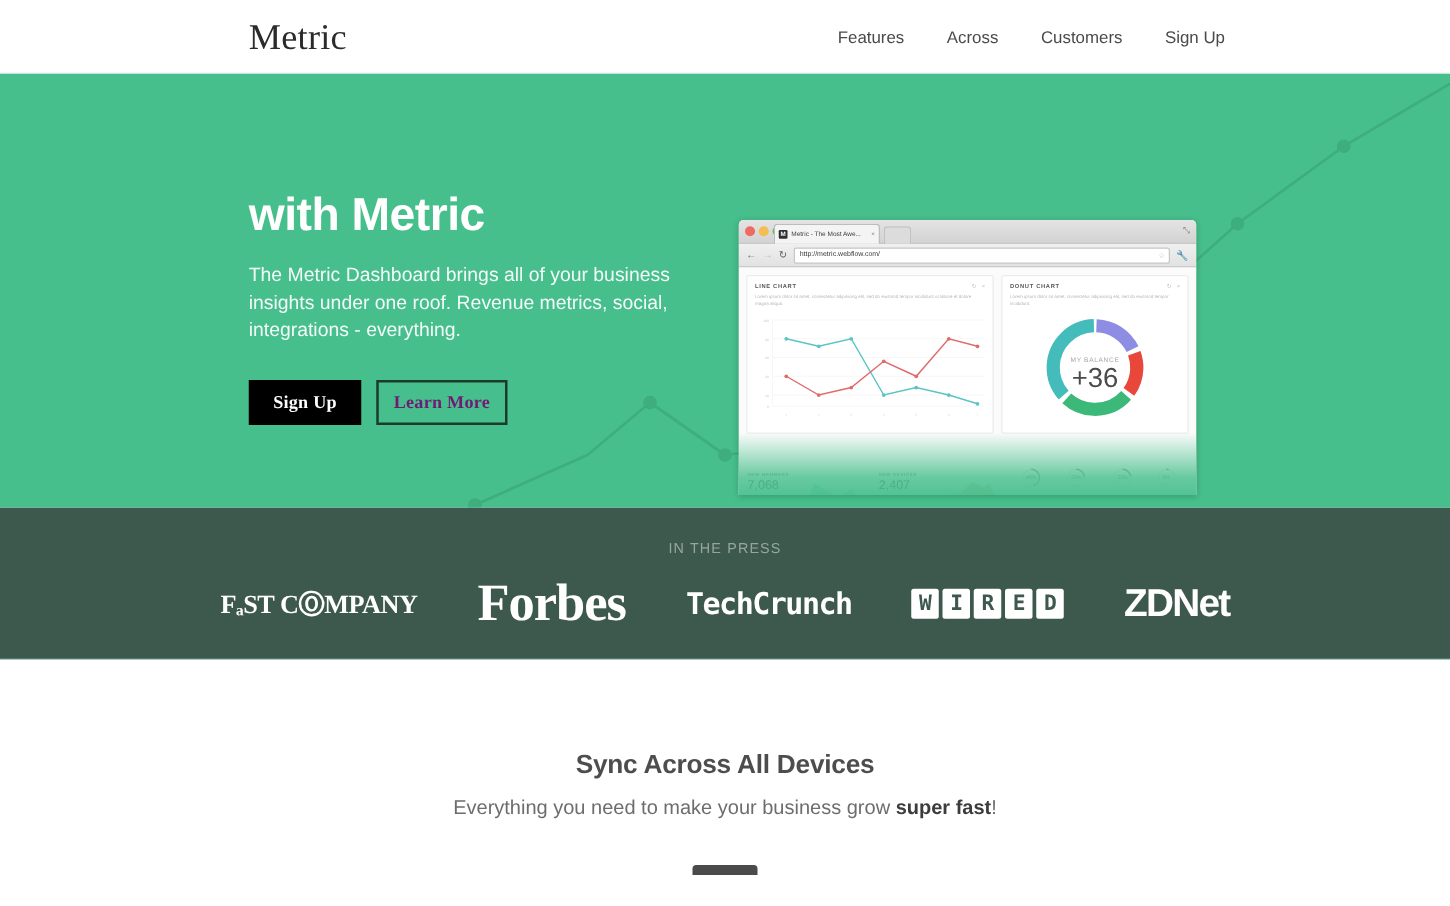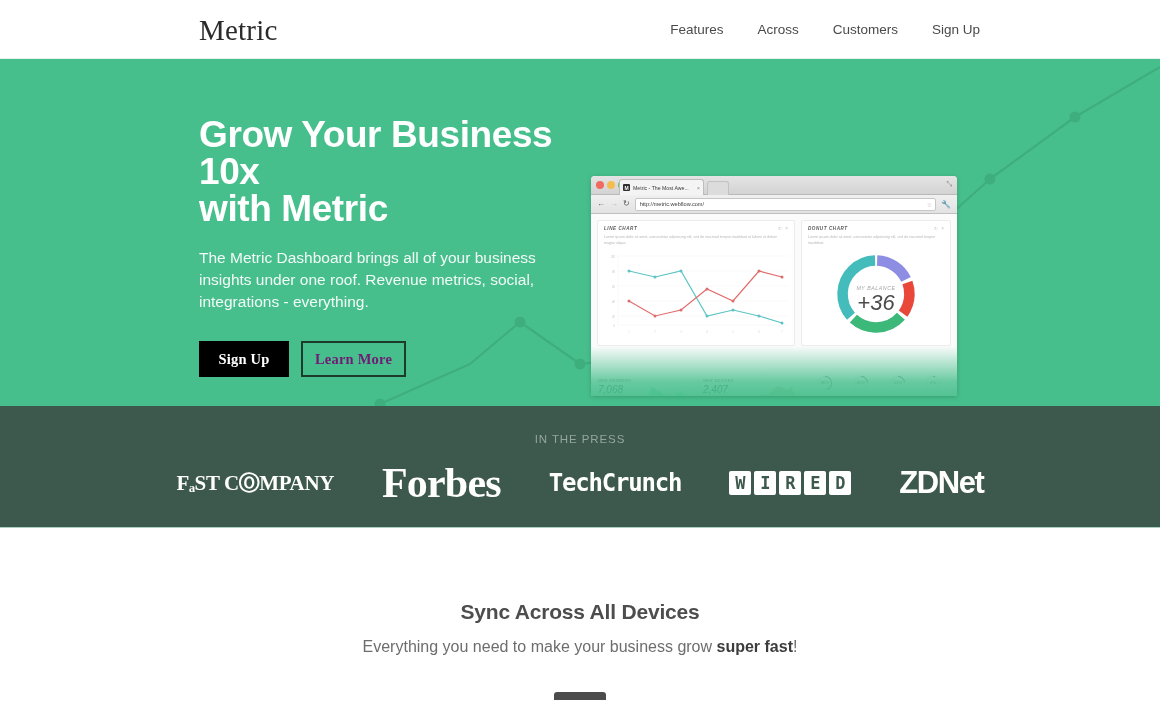--- a/index.html
+++ b/index.html
@@ -105,21 +105,21 @@
   .br-nav-ico { font-size:8px; color:#5d5d5d; line-height:1; }
   .br-nav-ico.dim { color:#b7b7b7; }
   .br-url {
     flex:1; height:13px; background:#ffffff; border:1px solid #c6c6c6;
     border-radius:2px; display:flex; align-items:center; padding:0 4px;
     font-size:5.6px; color:#3a3a3a; position:relative;
   }
   .br-url .star { position:absolute; right:3px; font-size:6px; color:#b6b6b6; }
   .br-wrench { font-size:8px; color:#5b5b5b; }
 
-  .br-viewport { position:relative; height:190px; background:#fbfbfb;font-style:italic; }
+  .br-viewport { position:relative; height:190px; background:#fbfbfb; }
   .panels { display:flex; gap:6px; padding:6px 6px 0 6px; }
   .panel {
     background:#ffffff; border:1px solid #ececec; border-radius:2px;
     padding:5px 6px; position:relative;
   }
   .panel-line { width:198px; }
   .panel-donut { flex:1; }
   .panel-head { display:flex; align-items:flex-start; }
   .panel-title {
     font-size:4.6px; font-weight:bold; letter-spacing:.55px; color:#5a5a5a;
@@ -208,21 +208,21 @@
       <circle cx="905" cy="196" r="5.5"></circle>
       <circle cx="990" cy="120" r="5.5"></circle>
       <circle cx="1075" cy="58" r="5.5"></circle>
     </g>
   </svg>
 
   <div class="hero-inner">
 
     <div class="hero-copy">
       <h1 class="hero-h1">
-        <span>Grow Your Business 10x</span><br>
+        <br>
         <span>with Metric</span>
       </h1>
       <p class="hero-sub">The Metric Dashboard brings all of your business insights under one roof. Revenue metrics, social, integrations - everything.</p>
       <div class="hero-btns">
         <button class="btn btn-primary">Sign Up</button>
         <button class="btn btn-secondary">Learn More</button>
       </div>
     </div>
 
     <div class="browser">

